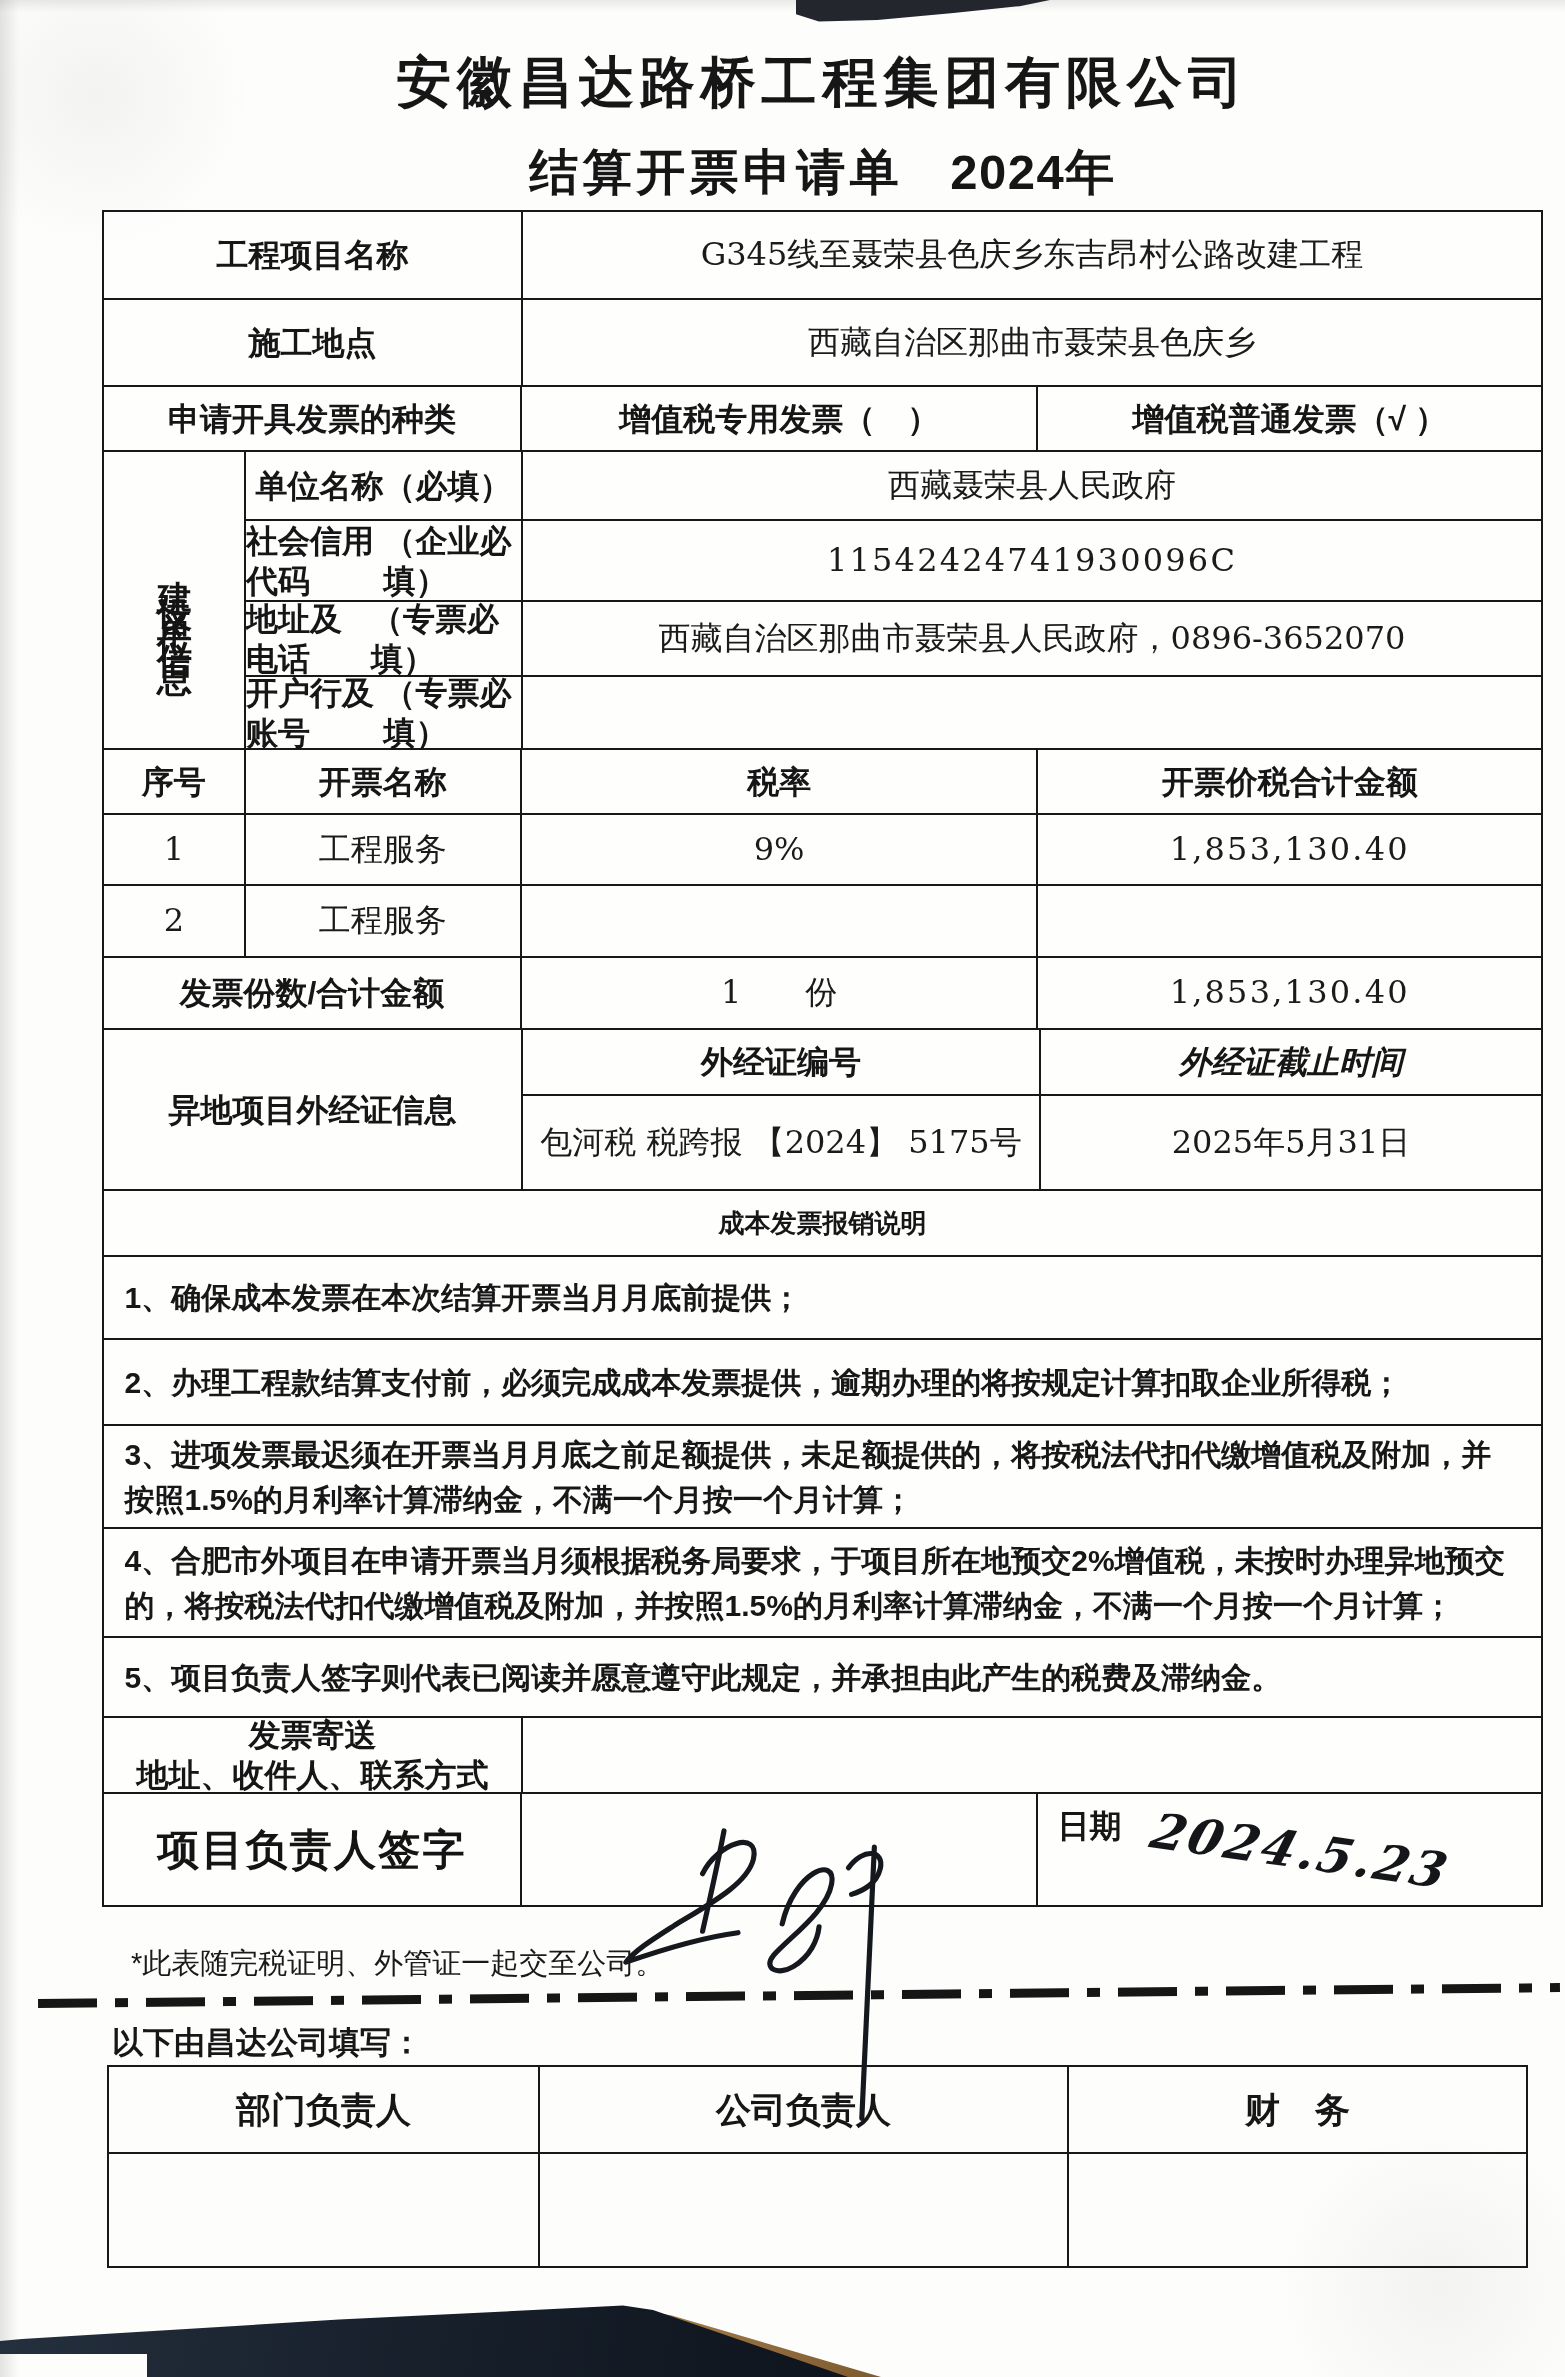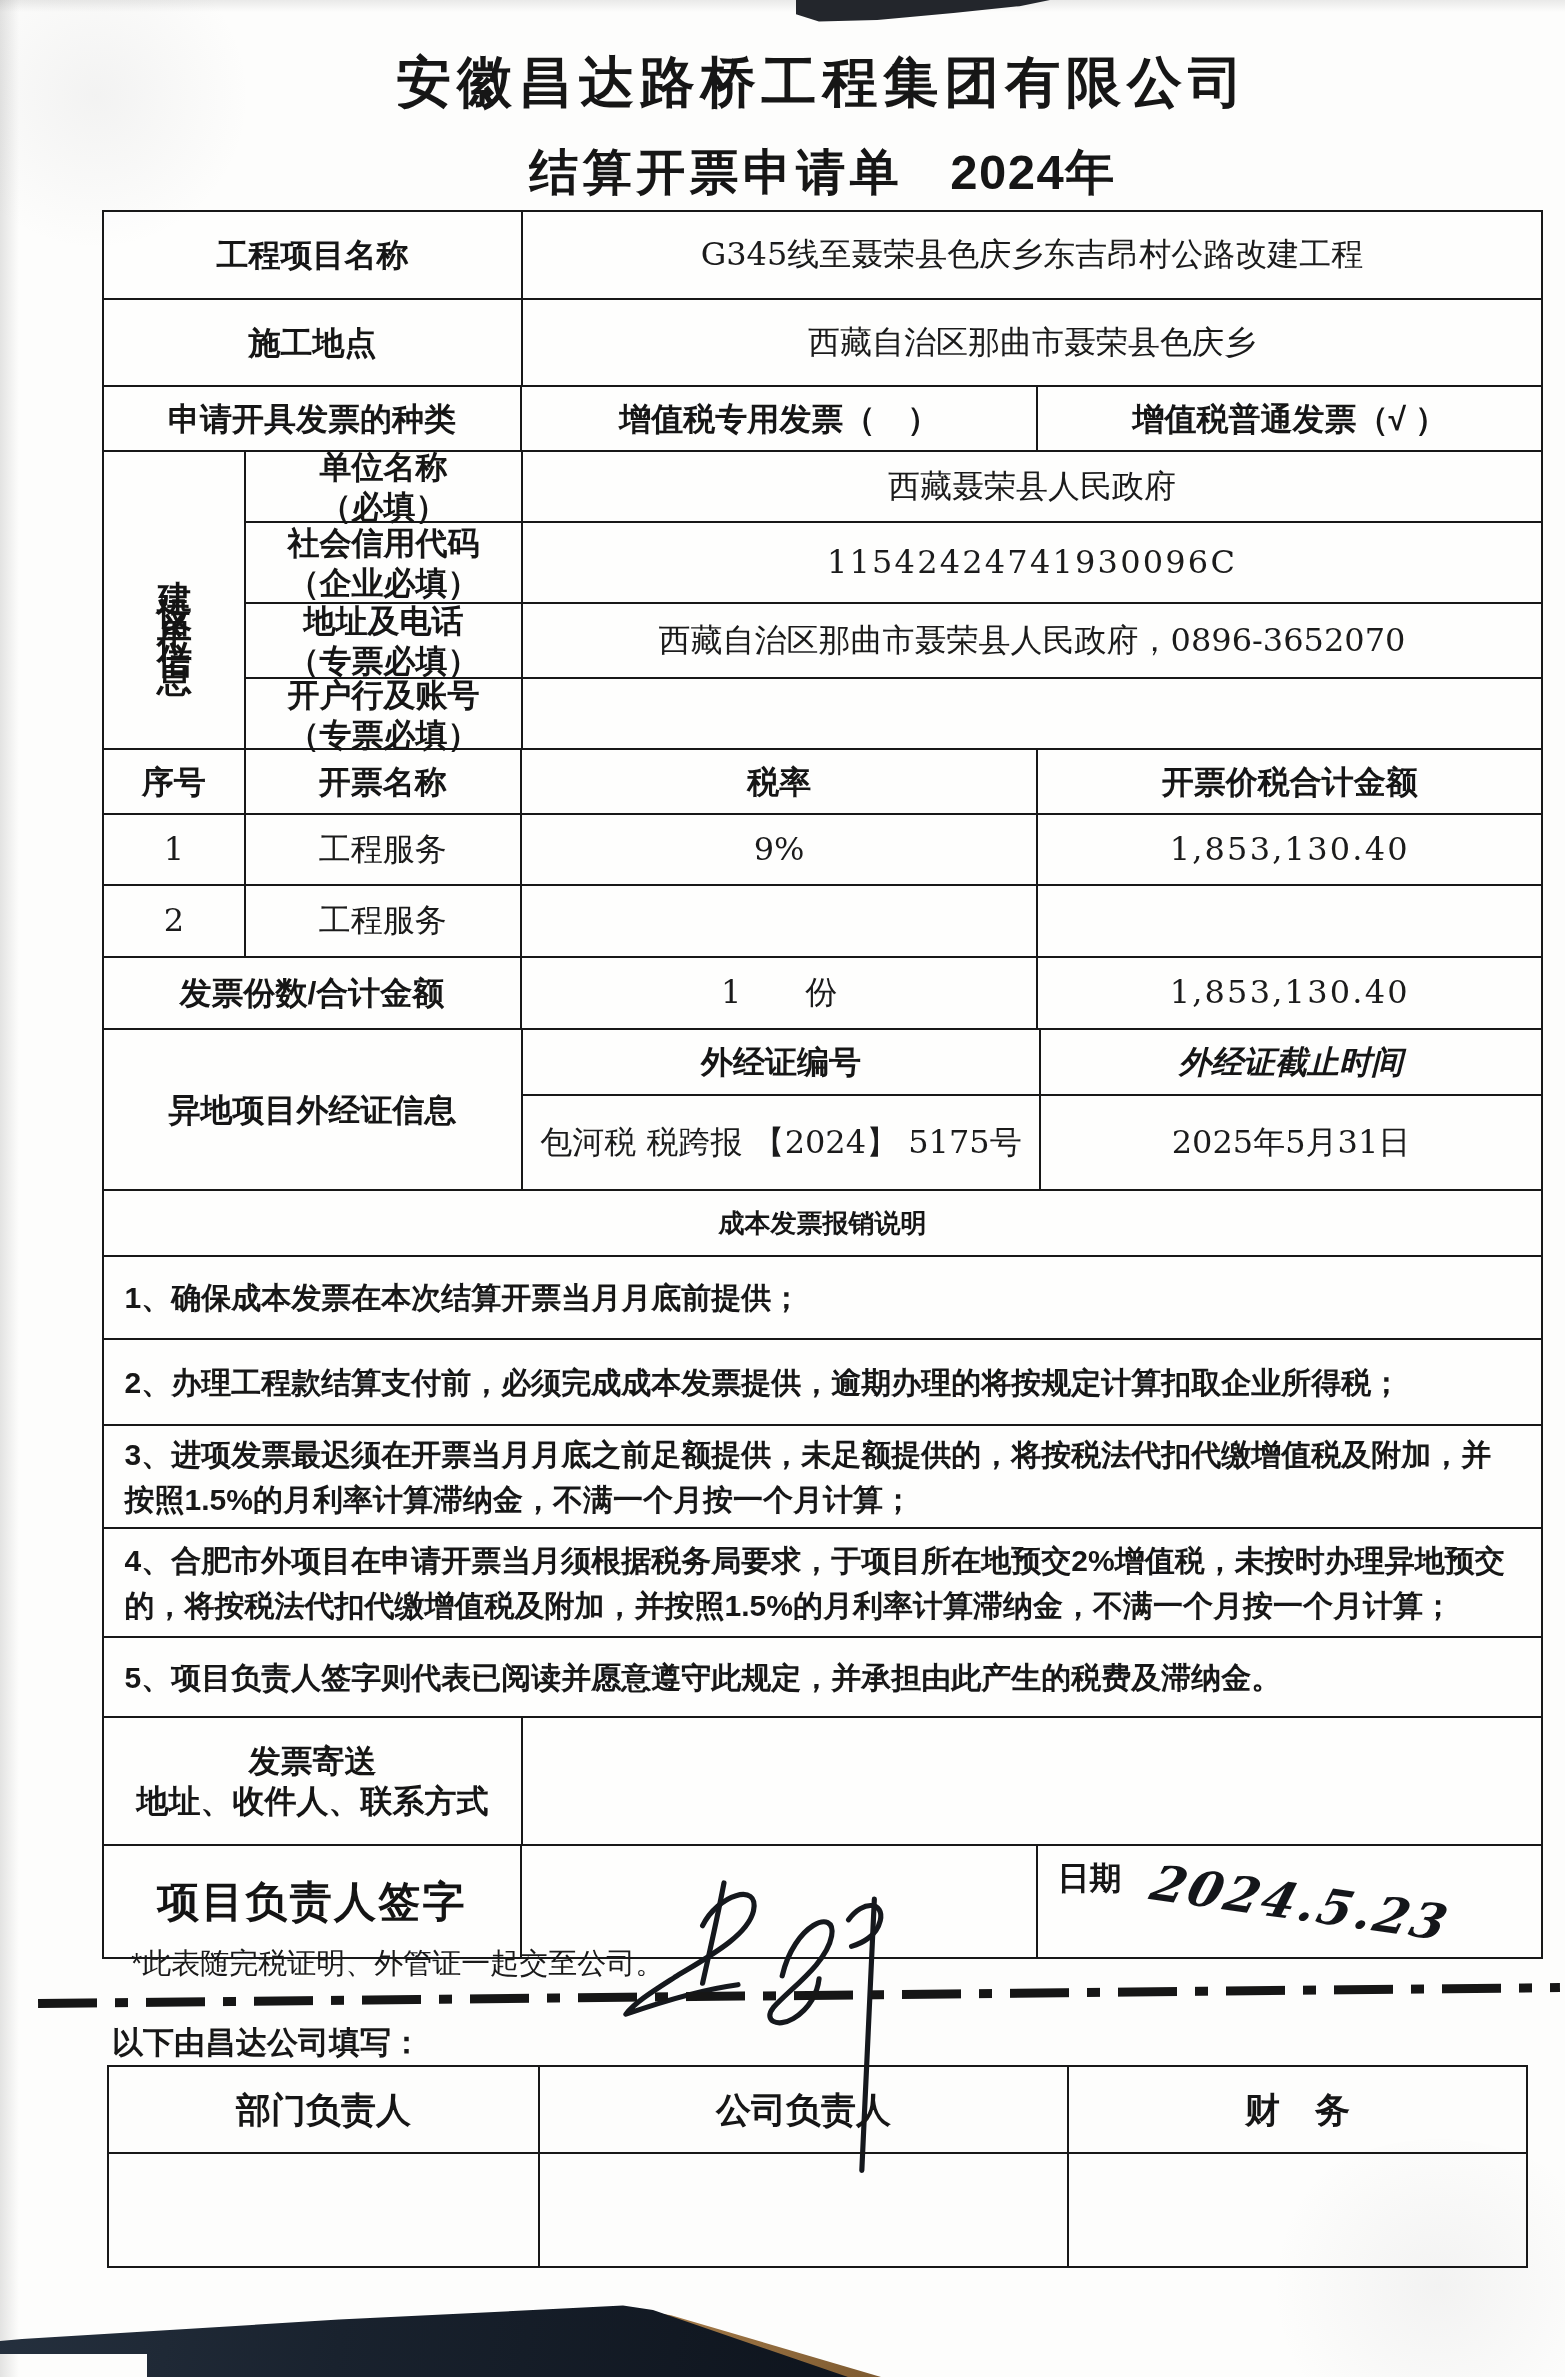--- a/index.html
+++ b/index.html
@@ -58,21 +58,21 @@
   .num  { letter-spacing:2.2px; }
 
   .v-label { width:142px; display:flex; align-items:center; justify-content:center;
     border-right:2.9px solid #181818; }
   .v-label span { writing-mode:vertical-lr; text-orientation:upright;
     font-size:35px; font-weight:700; letter-spacing:16px; }
   .stack { flex:1; display:flex; flex-direction:column; }
   .b-row { display:flex; border-bottom:2.9px solid #181818; }
   .b-row:last-child { border-bottom:none; }
   .b-label { width:277px; border-right:2.9px solid #181818; display:flex;
-    flex-direction:column; align-items:center; justify-content:center; }
+    flex-direction:row; align-items:center; justify-content:center; }
   .b-value { flex:1; display:flex; align-items:center; justify-content:center; }
 
   .note-row { padding:10.3px 20.6px; display:flex; align-items:center; }
   .note-text { font-size:30px; font-weight:600; line-height:1.5; text-align:left;
     color:#171717; font-family:"Liberation Sans",sans-serif; }
 
   .two-line { display:flex; flex-direction:column; align-items:center; justify-content:center; }
 
   .sig-cell { position:relative; overflow:visible; }
   .sig-svg { position:absolute; left:70px; top:-8.8px; overflow:visible; z-index:8; }
@@ -222,21 +222,21 @@
     <div class="row note-row" style="height:103px;">
       <div class="note-text">3、进项发票最迟须在开票当月月底之前足额提供，未足额提供的，将按税法代扣代缴增值税及附加，并按照1.5%的月利率计算滞纳金，不满一个月按一个月计算；</div>
     </div>
     <div class="row note-row" style="height:109px;">
       <div class="note-text">4、合肥市外项目在申请开票当月须根据税务局要求，于项目所在地预交2%增值税，未按时办理异地预交的，将按税法代扣代缴增值税及附加，并按照1.5%的月利率计算滞纳金，不满一个月按一个月计算；</div>
     </div>
     <div class="row note-row" style="height:80px;">
       <div class="note-text">5、项目负责人签字则代表已阅读并愿意遵守此规定，并承担由此产生的税费及滞纳金。</div>
     </div>
 
-    <div class="row" style="height:128px;">
+    <div class="row" style="height:76px;">
       <div class="cell w-label two-line">
         <span class="lbl">发票寄送</span>
         <span class="lbl">地址、收件人、联系方式</span>
       </div>
       <div class="cell grow val"></div>
     </div>
 
     <div class="row" style="height:111px;">
       <div class="cell w-label lbl-big">项目负责人签字</div>
       <div class="cell w-mid sig-cell">

